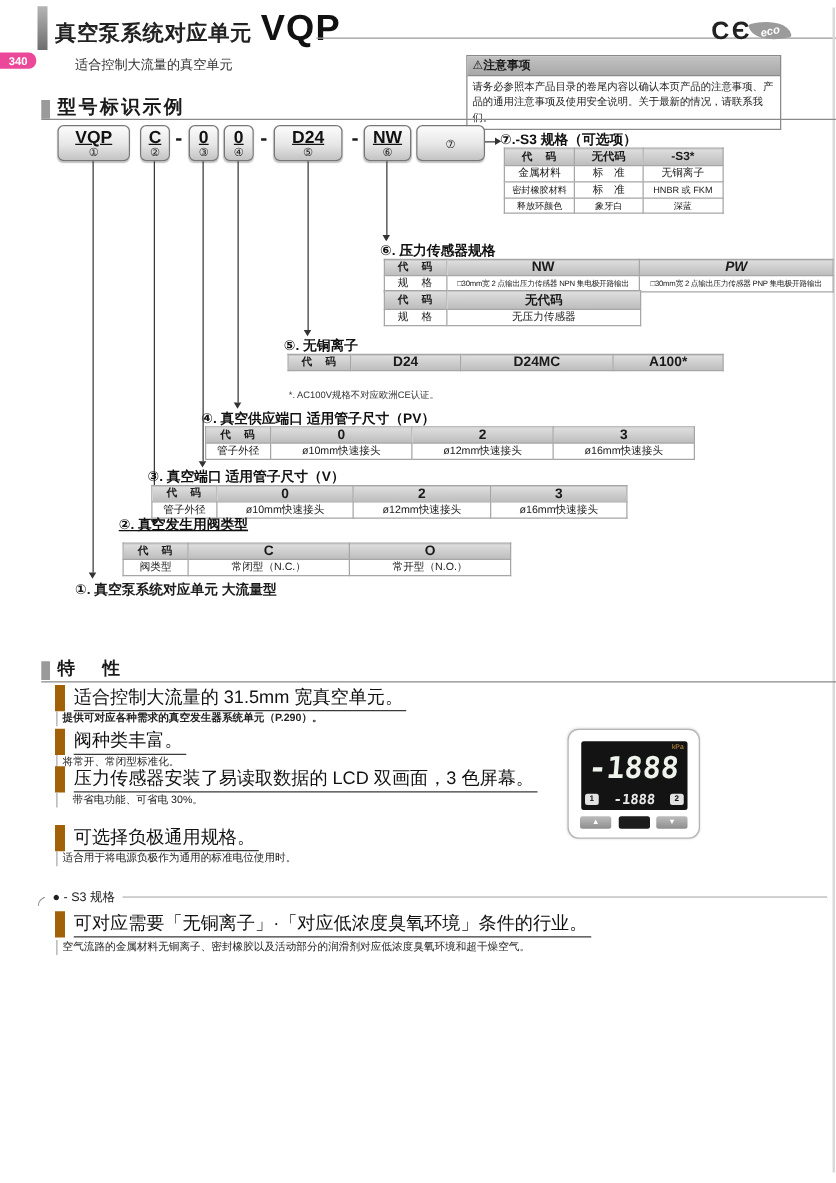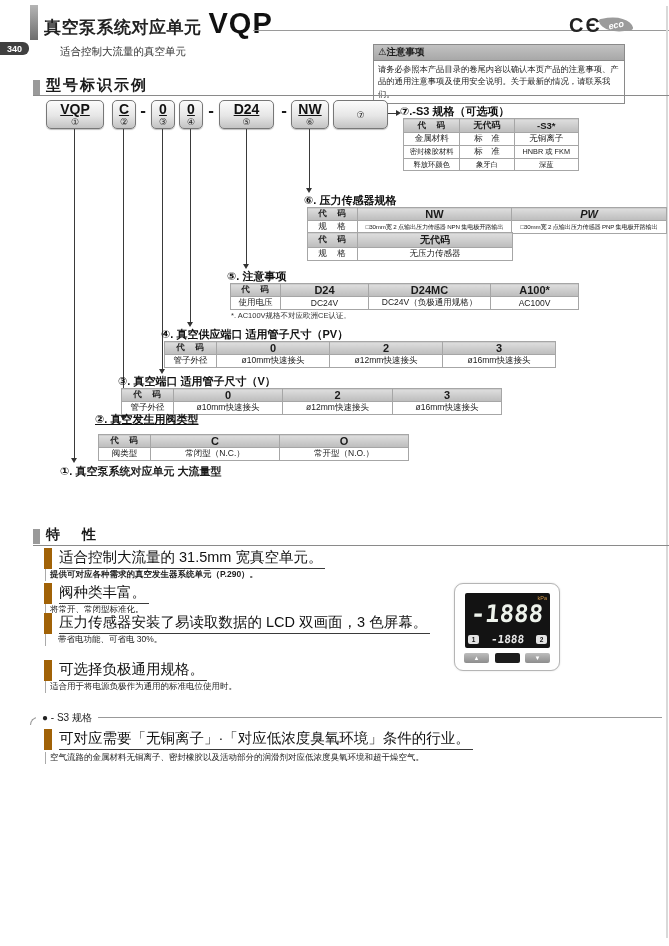--- a/index.html
+++ b/index.html
@@ -12,21 +12,21 @@
     background:linear-gradient(180deg,#b5b5b5,#6e6e6e); }
   .title-row { position:absolute; left:44px; top:7px; display:flex; align-items:baseline; }
   .series-title { font-size:17px; font-weight:bold; color:#222; letter-spacing:0.5px; }
   .model-title { font-size:29px; font-weight:800; letter-spacing:1px; margin-left:7px; color:#111; }
   .header-line { position:absolute; left:253px; top:30px; width:416px; height:1px; background:#9a9a9a; }
   .ce-mark { position:absolute; left:569px; top:14px; font-size:20px; font-weight:bold; letter-spacing:2px; color:#222; }
   .eco-badge { position:absolute; left:600px; top:16px; width:32px; height:17px;
     background:#9b9b9b; border-radius:2px 90% 2px 90%; transform:rotate(-12deg);
     display:flex; align-items:center; justify-content:center; }
   .eco-badge span { color:#fff; font-size:9px; font-style:italic; font-weight:bold; }
-  .page-badge { position:absolute; left:0; top:42px; width:29px; height:13px; background:#404040;
+  .page-badge { position:absolute; left:0; top:42px; width:29px; height:13px; background:#ec4899;
     border-radius:0 6px 6px 0; color:#fff; font-size:9px; font-weight:bold;
     display:flex; align-items:center; justify-content:center; }
   .subtitle { position:absolute; left:60px; top:45px; font-size:10.5px; color:#333; }
   .right-edge { position:absolute; left:666px; top:6px; width:2px; height:932px; background:#d9d9d9; }
 
   
   .notice { position:absolute; left:373px; top:44px; width:252px; border:1px solid #8a8a8a; background:#fff; }
   .notice-head { background:linear-gradient(180deg,#c2c2c2,#a8a8a8); font-size:9.5px; font-weight:bold;
     color:#1a1a1a; padding:1px 4px; border-bottom:1px solid #8a8a8a; }
   .notice-body { font-size:8.3px; line-height:1.5; padding:2px 4px 3px; color:#222; }
@@ -219,34 +219,28 @@
       <td class="lblc" style="width:50px;">代　码</td>
       <td class="codec" style="width:155px; font-size:10px;">无代码</td>
     </tr>
     <tr class="vr">
       <td class="valc" style="letter-spacing:1px;">规　格</td>
       <td class="valc">无压力传感器</td>
     </tr>
   </tbody>
     </table>
 
-  <div class="tbl-title" style="left:227px; top:269px;">⑤. 注意事项</div>
+  <div class="tbl-title" style="left:227px; top:269px;">⑤. 无铜离子</div>
   <table class="tbl" style="left:230px; top:283px; width:348px;">
     <tbody>
         <tr class="hd">
       <td class="lblc" style="width:50px;">代　码</td>
       <td class="codec" style="width:88px;">D24</td>
       <td class="codec" style="width:122px;">D24MC</td>
       <td class="codec" style="width:88px;">A100*</td>
-    </tr>
-    <tr class="vr">
-      <td class="valc">使用电压</td>
-      <td class="valc">DC24V</td>
-      <td class="valc">DC24V（负极通用规格）</td>
-      <td class="valc">AC100V</td>
     </tr>
   </tbody>
     </table>
   <div class="footnote" style="left:231px; top:311px;">*. AC100V规格不对应欧洲CE认证。</div>
 
   <div class="tbl-title" style="left:161px; top:327px;">④. 真空供应端口 适用管子尺寸（PV）</div>
   <table class="tbl" style="left:164px; top:341px; width:391px;">
     <tbody>
         <tr class="hd">
       <td class="lblc" style="width:52px;">代　码</td>

